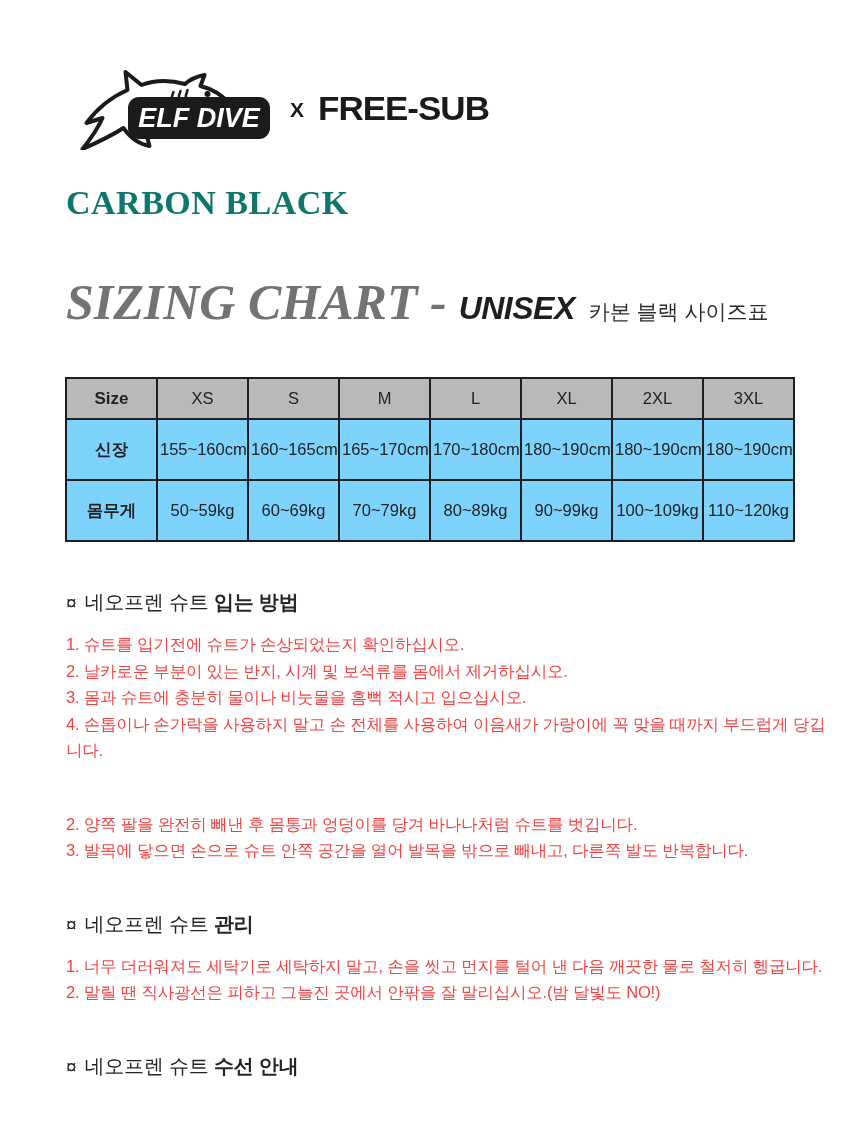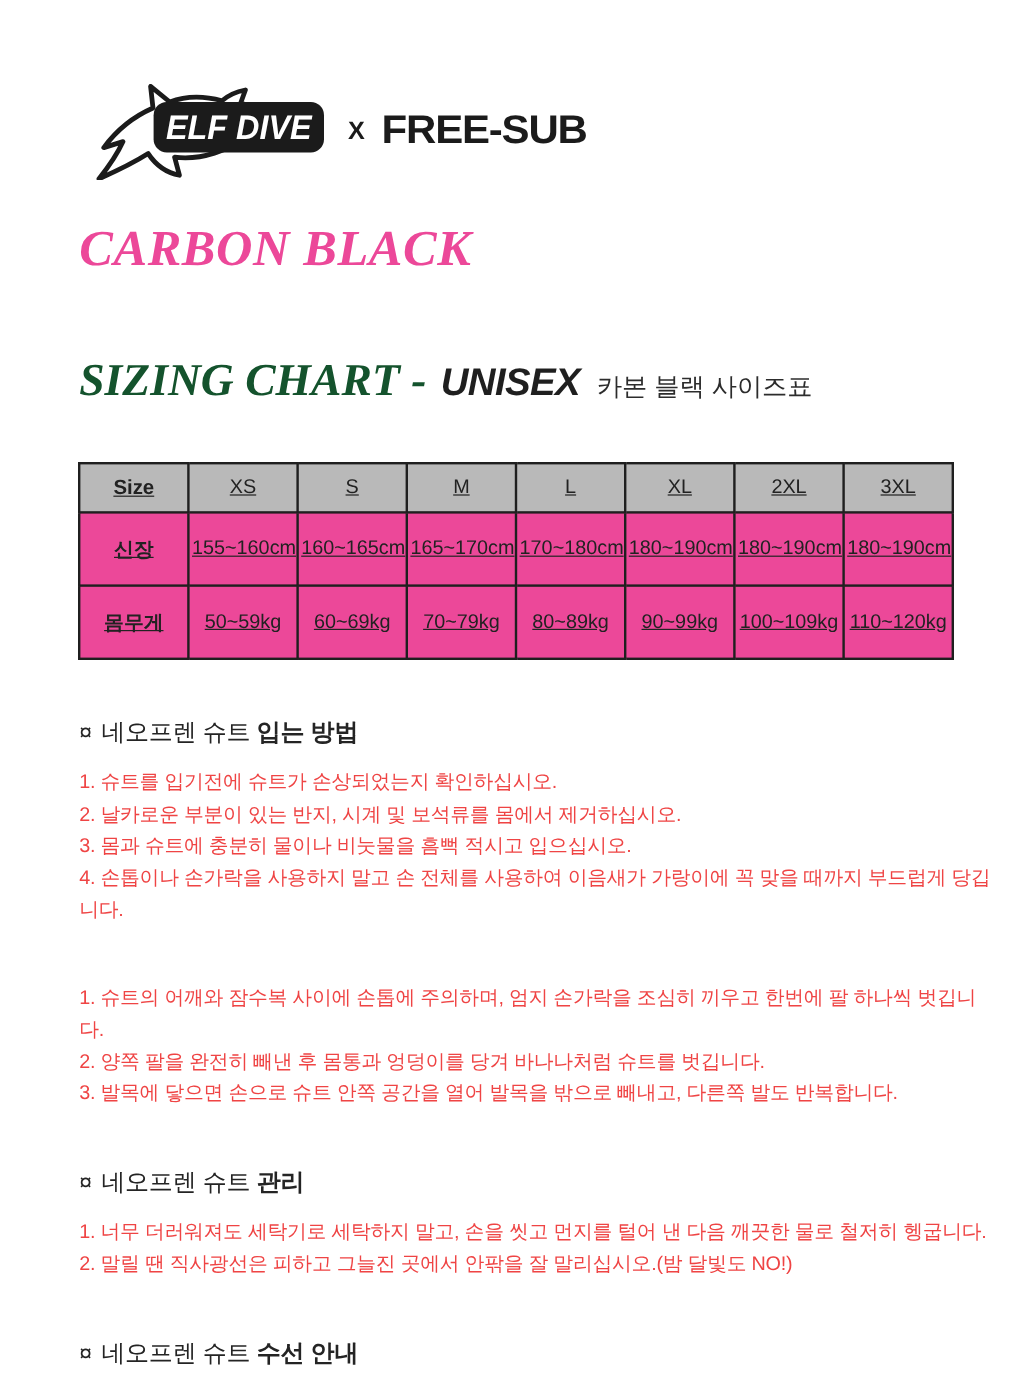--- a/index.html
+++ b/index.html
@@ -5,58 +5,58 @@
   * { margin:0; padding:0; box-sizing:border-box; }
   html,body { background:#ffffff; }
   body { font-family:"Liberation Sans","DejaVu Sans",sans-serif; color:#3a3a3a; }
   .page { position:relative; width:860px; height:1144px; background:#ffffff; overflow:hidden; }
 
   
   .logo-row { display:flex; align-items:flex-start; margin:70px 0 0 74px; height:80px; }
   .logo-group { position:relative; width:200px; height:80px; flex:0 0 auto; }
   .shark-svg { position:absolute; left:0; top:0; width:168px; height:80px; }
   .elf-badge {
-    position:absolute; left:54px; top:15px; width:142px; height:42px;
+    position:absolute; left:54px; top:27px; width:142px; height:42px;
     background:#1b1b1b; border-radius:11px; display:flex; align-items:center; justify-content:center;
   }
   .elf-badge span {
     color:#ffffff; font-style:italic; font-weight:bold; font-size:27px; letter-spacing:0px;
     transform:scaleY(1.05); white-space:nowrap;
   }
   .collab-x { font-size:21px; font-weight:bold; color:#1b1b1b; margin:28px 0 0 16px; }
   .brand-right { font-size:35px; font-weight:bold; color:#1b1b1b; letter-spacing:-1px; margin:19px 0 0 14px;
                  transform:scaleY(0.95); }
 
   
   .title-main {
     margin:34px 0 0 66px; font-family:"Liberation Serif","DejaVu Serif",serif;
-    font-style:italic; font-weight:bold; font-size:42px; color:#ec4899; letter-spacing:0.5px;
+    font-weight:bold; font-size:34px; color:#0f766e; letter-spacing:0.5px;
   }
   .title-sub { margin:20px 0 0 66px; display:flex; align-items:baseline; }
   .title-sub .serif {
     font-family:"Liberation Serif","DejaVu Serif",serif; font-style:italic; font-weight:bold;
-    font-size:38px; color:#14532d;
+    font-size:50px; color:#737373;
   }
   .title-sub .unisex {
     font-style:italic; font-weight:bold; font-size:32px; color:#1f1f1f; margin-left:12px; letter-spacing:-0.5px;margin-top:48px;
   }
   .title-sub .korean { font-size:21px; color:#2c2c2c; margin-left:14px; font-weight:normal;text-align:right; }
 
   
   table.size-table {
     margin:46px 0 0 65px; border-collapse:collapse; table-layout:fixed; width:730px;
   }
   .size-table th, .size-table td {
     border:2px solid #1f1f1f; text-align:center; vertical-align:middle;
-    font-size:16.5px; font-weight:normal; color:#222222; height:41px; padding:4px 2px;text-decoration:underline;
+    font-size:16.5px; font-weight:normal; color:#222222; height:41px; padding:4px 2px;
   }
   .size-table thead th { background:#b9b9b9; }
   .size-table thead th:first-child { font-weight:bold; font-size:17px; }
   .size-table tbody th { font-weight:bold; font-size:16.5px; }
-  .size-table tbody td, .size-table tbody th { height:61px; background:#ec4899; }
+  .size-table tbody td, .size-table tbody th { height:61px; background:#7dd3fc; }
 
   
   .sections { margin-left:66px; margin-right:32px; }
   .section { margin-top:47px; }
   .section h3 { font-size:20px; font-weight:normal; color:#242424; letter-spacing:-0.2px; }
   .section h3 .bullet { margin-right:8px; font-size:19px; }
   .section h3 .bold { font-weight:bold; }
   .section .items { margin-top:15px; }
   .section .items p { font-size:16.5px; line-height:26.5px; color:#ef4444; letter-spacing:-0.2px; }
 </style>
@@ -130,21 +130,20 @@
         <h3><span class="bullet">¤</span><span>네오프렌 슈트 </span><span class="bold">입는 방법</span></h3>
         <div class="items">
           <p>1. 슈트를 입기전에 슈트가 손상되었는지 확인하십시오.</p>
           <p>2. 날카로운 부분이 있는 반지, 시계 및 보석류를 몸에서 제거하십시오.</p>
           <p>3. 몸과 슈트에 충분히 물이나 비눗물을 흠뻑 적시고 입으십시오.</p>
           <p>4. 손톱이나 손가락을 사용하지 말고 손 전체를 사용하여 이음새가 가랑이에 꼭 맞을 때까지 부드럽게 당깁니다.</p>
         </div>
       </div>
       <div class="section">
         <div class="items">
-          <p>1. 슈트의 어깨와 잠수복 사이에 손톱에 주의하며, 엄지 손가락을 조심히 끼우고 한번에 팔 하나씩 벗깁니다.</p>
           <p>2. 양쪽 팔을 완전히 빼낸 후 몸통과 엉덩이를 당겨 바나나처럼 슈트를 벗깁니다.</p>
           <p>3. 발목에 닿으면 손으로 슈트 안쪽 공간을 열어 발목을 밖으로 빼내고, 다른쪽 발도 반복합니다.</p>
         </div>
       </div>
       <div class="section">
         <h3><span class="bullet">¤</span><span>네오프렌 슈트 </span><span class="bold">관리</span></h3>
         <div class="items">
           <p>1. 너무 더러워져도 세탁기로 세탁하지 말고, 손을 씻고 먼지를 털어 낸 다음 깨끗한 물로 철저히 헹굽니다.</p>
           <p>2. 말릴 땐 직사광선은 피하고 그늘진 곳에서 안팎을 잘 말리십시오.(밤 달빛도 NO!)</p>
         </div>

